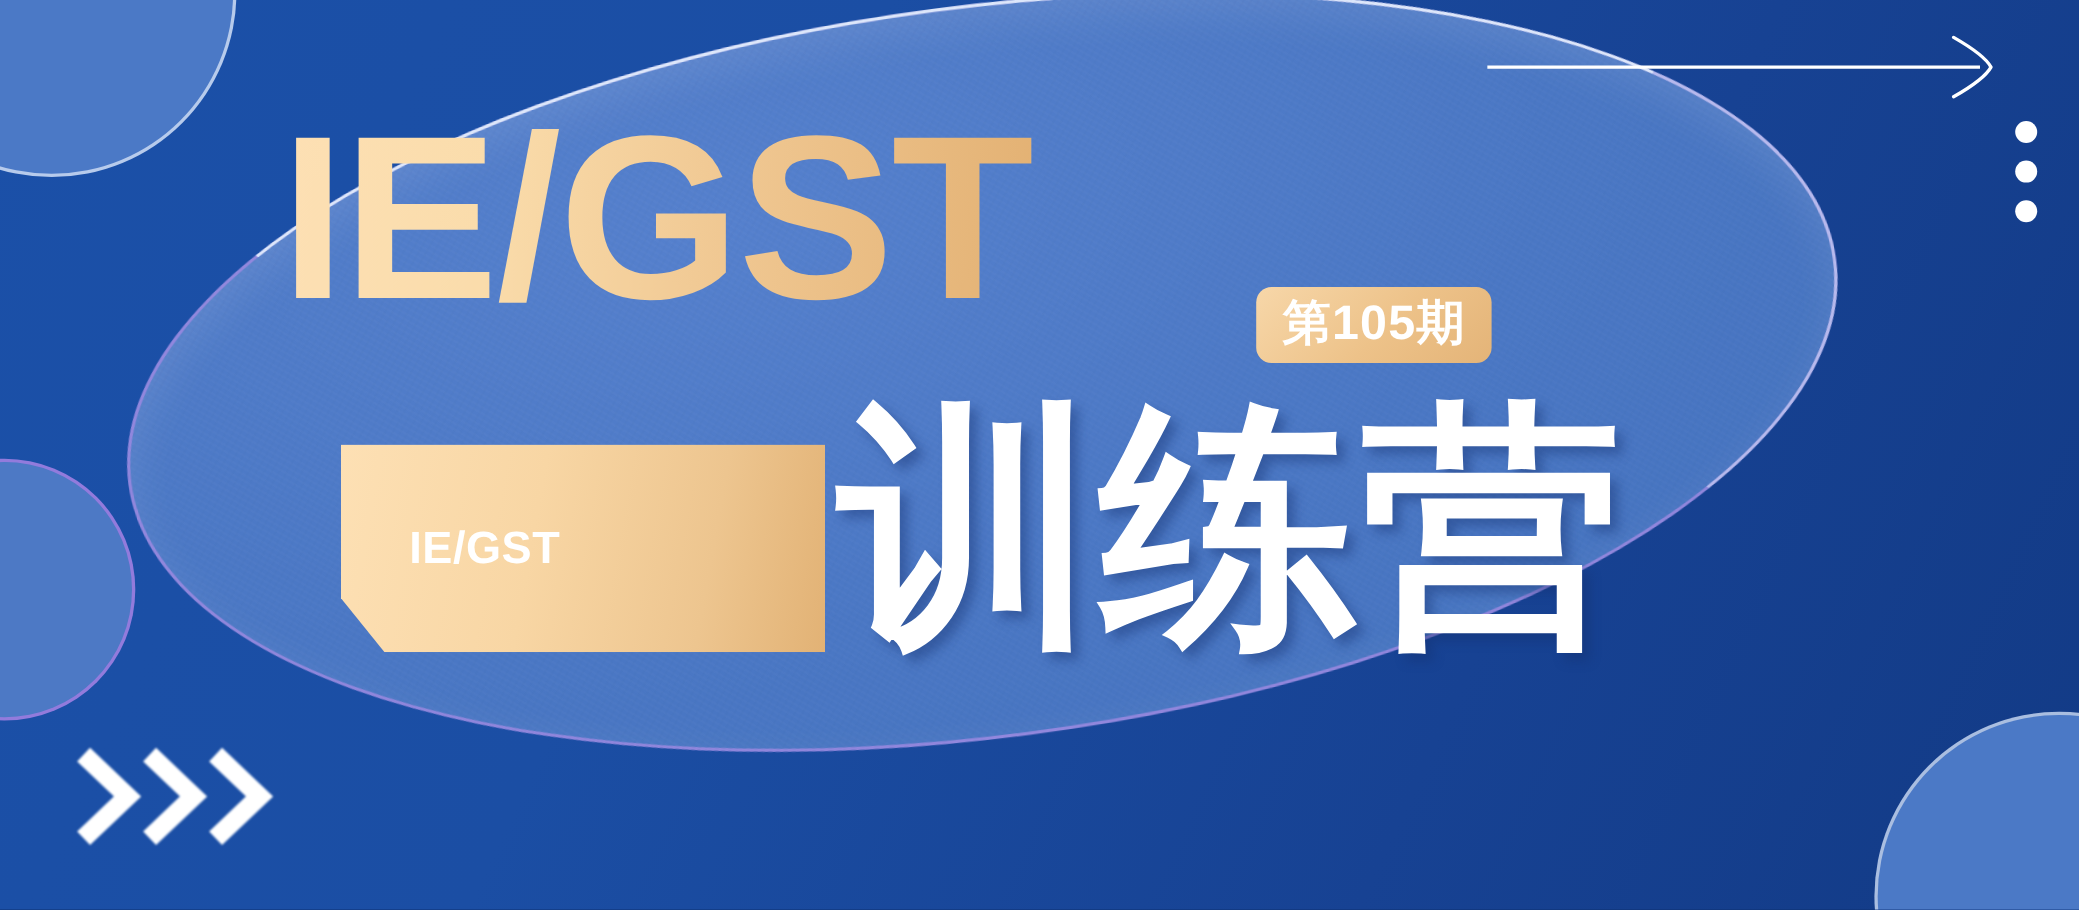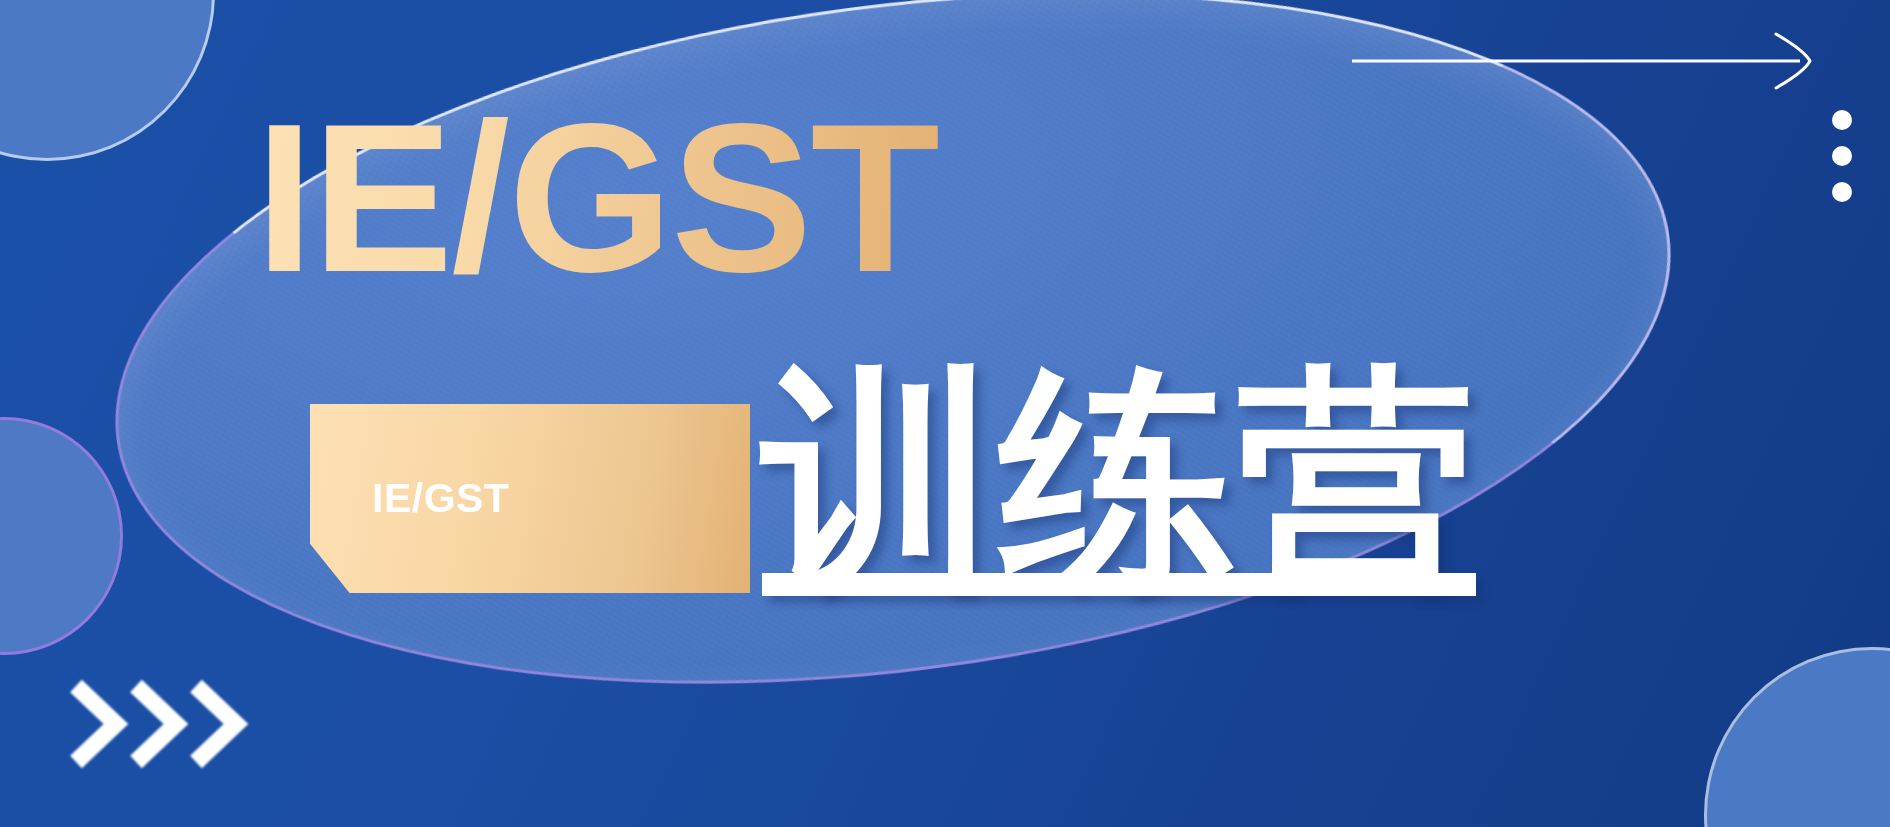--- a/index.html
+++ b/index.html
@@ -162,21 +162,20 @@
     left: 762px;
     top: 362px;
     font-family: "DejaVu Sans", "Liberation Sans", sans-serif;
     font-size: 236px;
     font-weight: 700;
     line-height: 1;
     letter-spacing: 2px;
     color: #ffffff;
     white-space: nowrap;
     text-shadow: 7px 7px 10px rgba(20, 48, 110, 0.40);
-    text-decoration: underline;
   }
 
   
   #arrow-rule {
     position: absolute;
     left: 1352px;
     top: 30px;
     width: 470px;
     height: 60px;
   }
@@ -214,20 +213,21 @@
 
   <div class="deco-circle" id="circle-top-left"></div>
   <div class="deco-circle" id="circle-left-mid"></div>
   <div class="deco-circle" id="circle-bottom-right"></div>
   <div id="hero-ellipse"></div>
 
   <div id="content">
 
     <div id="headline-main">IE/GST</div>
 
+    <div id="edition-badge">第105期</div>
 
     <div id="training-plate">
       <div class="plate-line">IE/GST</div>
     </div>
 
     <div id="headline-cn">训练营</div>
 
     <svg id="arrow-rule" viewBox="0 0 470 60">
       <line x1="0" y1="31" x2="448" y2="31" stroke="#ffffff" stroke-width="3" stroke-linecap="butt"></line>
       <path d="M 424 4 Q 452 20 458 31 Q 452 42 424 58" fill="none" stroke="#ffffff" stroke-width="3" stroke-linecap="round" stroke-linejoin="round"></path>

